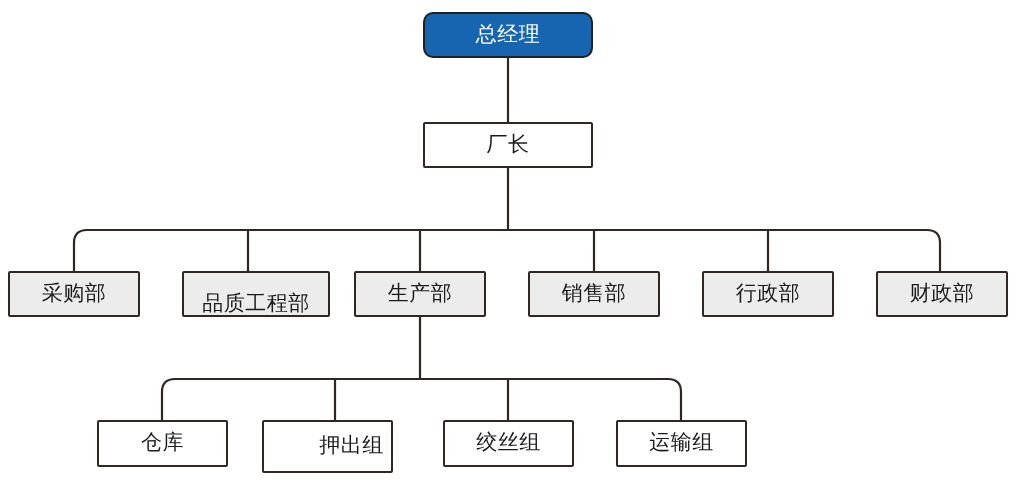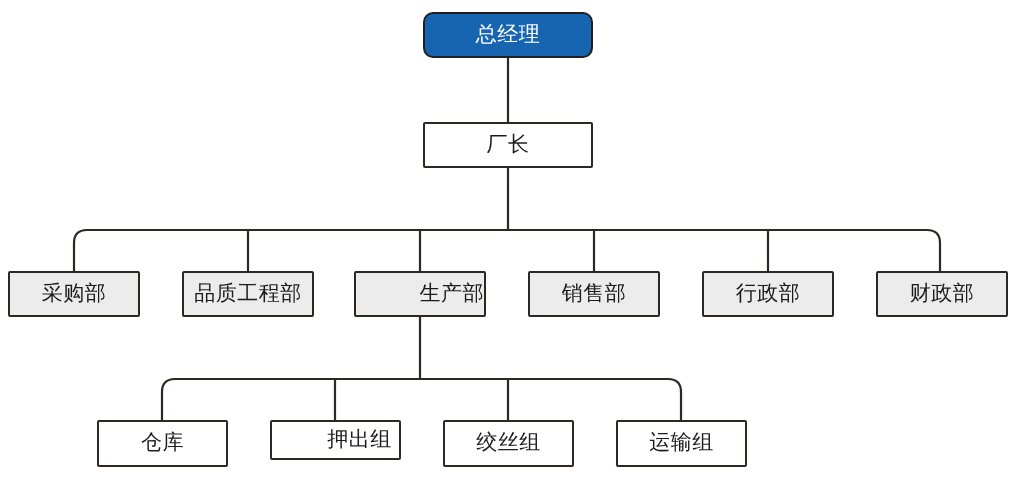--- a/index.html
+++ b/index.html
@@ -80,39 +80,39 @@
   <div id="node-layer">
       <div class="node level-root" style="left: 423px; top: 12px; width: 170px; height: 46px;">
         <span class="node-label">总经理</span>
       </div>
       <div class="node level-plain" style="left: 423px; top: 122px; width: 170px; height: 46px;">
         <span class="node-label">厂长</span>
       </div>
       <div class="node level-dept" style="left: 8px; top: 271px; width: 132px; height: 46px;">
         <span class="node-label">采购部</span>
       </div>
-      <div class="node level-dept" style="left: 182px; top: 271px; width: 132px; height: 46px;">
+      <div class="node level-dept" style="left: 182px; top: 271px; width: 148px; height: 46px; align-items: flex-end;">
         <span class="node-label">品质工程部</span>
       </div>
-      <div class="node level-dept" style="left: 354px; top: 271px; width: 132px; height: 46px; justify-content: flex-end;">
+      <div class="node level-dept" style="left: 354px; top: 271px; width: 132px; height: 46px;">
         <span class="node-label">生产部</span>
       </div>
       <div class="node level-dept" style="left: 528px; top: 271px; width: 132px; height: 46px;">
         <span class="node-label">销售部</span>
       </div>
       <div class="node level-dept" style="left: 702px; top: 271px; width: 132px; height: 46px;">
         <span class="node-label">行政部</span>
       </div>
       <div class="node level-dept" style="left: 876px; top: 271px; width: 132px; height: 46px; text-align: center;">
         <span class="node-label">财政部</span>
       </div>
       <div class="node level-team" style="left: 97px; top: 420px; width: 131px; height: 47px;">
         <span class="node-label">仓库</span>
       </div>
-      <div class="node level-team" style="left: 270px; top: 420px; width: 131px; height: 40px; padding-left: 48px;">
+      <div class="node level-team" style="left: 262px; top: 420px; width: 131px; height: 53px; padding-left: 48px;">
         <span class="node-label">押出组</span>
       </div>
       <div class="node level-team" style="left: 443px; top: 420px; width: 131px; height: 47px; align-items: center;">
         <span class="node-label">绞丝组</span>
       </div>
       <div class="node level-team" style="left: 616px; top: 420px; width: 131px; height: 47px;">
         <span class="node-label">运输组</span>
       </div>
     </div>
 

